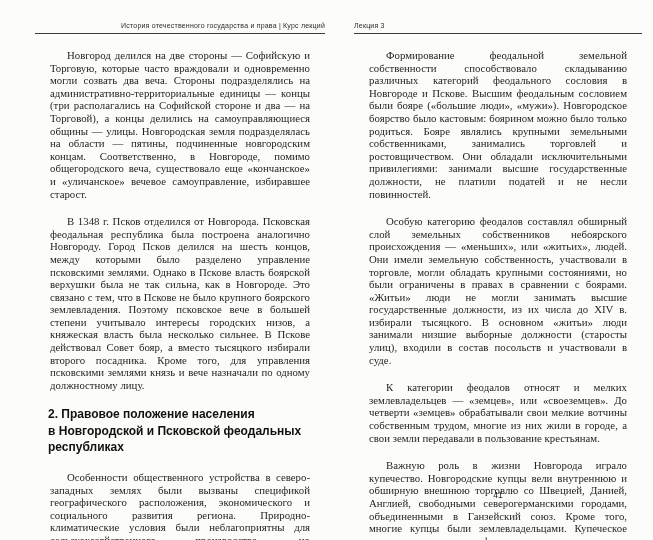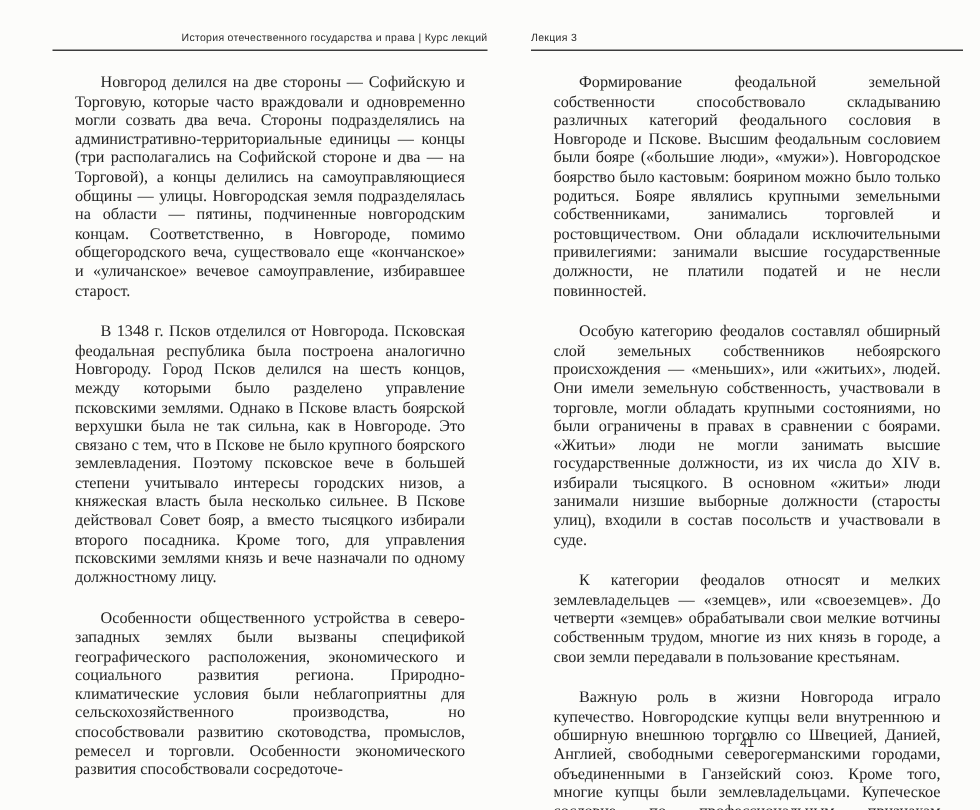--- a/index.html
+++ b/index.html
@@ -45,26 +45,29 @@
   }
 </style>
 </head>
 <body>
 
 <div class="page page-left">
   <div class="running-header">История отечественного государства и права | Курс лекций</div>
   <div class="page-body">
     <p class="para">Новгород делился на две стороны — Софийскую и Торговую, которые часто враждовали и одновременно могли созвать два веча. Стороны подразделялись на административно-территориальные единицы — концы (три располагались на Софийской стороне и два — на Торговой), а концы делились на самоуправляющиеся общины — улицы. Новгородская земля подразделялась на области — пятины, подчиненные новгородским концам. Соответственно, в Новгороде, помимо общегородского веча, существовало еще «кончанское» и «уличанское» вечевое самоуправление, избиравшее старост.</p>
     <p class="para">В 1348 г. Псков отделился от Новгорода. Псковская феодальная республика была построена аналогично Новгороду. Город Псков делился на шесть концов, между которыми было разделено управление псковскими землями. Однако в Пскове власть боярской верхушки была не так сильна, как в Новгороде. Это связано с тем, что в Пскове не было крупного боярского землевладения. Поэтому псковское вече в большей степени учитывало интересы городских низов, а княжеская власть была несколько сильнее. В Пскове действовал Совет бояр, а вместо тысяцкого избирали второго посадника. Кроме того, для управления псковскими землями князь и вече назначали по одному должностному лицу.</p>
+    <h2 class="section-heading">2. Правовое положение населения
+в Новгородской и Псковской феодальных
+республиках</h2>
     <p class="para">Особенности общественного устройства в северо-западных землях были вызваны спецификой географического расположения, экономического и социального развития региона. Природно-климатические условия были неблагоприятны для сельскохозяйственного производства, но способствовали развитию скотоводства, промыслов, ремесел и торговли. Особенности экономического развития способствовали сосредоточе-</p>
   </div>
 </div>
 
 <div class="page page-right">
   <div class="running-header">Лекция 3</div>
   <div class="page-body">
     <p class="para">Формирование феодальной земельной собственности способствовало складыванию различных категорий феодального сословия в Новгороде и Пскове. Высшим феодальным сословием были бояре («большие люди», «мужи»). Новгородское боярство было кастовым: боярином можно было только родиться. Бояре являлись крупными земельными собственниками, занимались торговлей и ростовщичеством. Они обладали исключительными привилегиями: занимали высшие государственные должности, не платили податей и не несли повинностей.</p>
     <p class="para">Особую категорию феодалов составлял обширный слой земельных собственников небоярского происхождения — «меньших», или «житьих», людей. Они имели земельную собственность, участвовали в торговле, могли обладать крупными состояниями, но были ограничены в правах в сравнении с боярами. «Житьи» люди не могли занимать высшие государственные должности, из их числа до XIV в. избирали тысяцкого. В основном «житьи» люди занимали низшие выборные должности (старосты улиц), входили в состав посольств и участвовали в суде.</p>
-    <p class="para">К категории феодалов относят и мелких землевладельцев — «земцев», или «своеземцев». До четверти «земцев» обрабатывали свои мелкие вотчины собственным трудом, многие из них князь в городе, а свои земли передавали в пользование крестьянам.</p>
+    <p class="para">К категории феодалов относят и мелких землевладельцев — «земцев», или «своеземцев». До четверти «земцев» обрабатывали свои мелкие вотчины собственным трудом, многие из них жили в городе, а свои земли передавали в пользование крестьянам.</p>
     <p class="para">Важную роль в жизни Новгорода играло купечество. Новгородские купцы вели внутреннюю и обширную внешнюю торговлю со Швецией, Данией, Англией, свободными северогерманскими городами, объединенными в Ганзейский союз. Кроме того, многие купцы были землевладельцами. Купеческое сословие по профессиональным признакам объединялось в корпорации — общины, ряды. Купечество обладало особой</p>
   </div>
   <div class="page-number">41</div>
 </div>
 
 </body></html>

